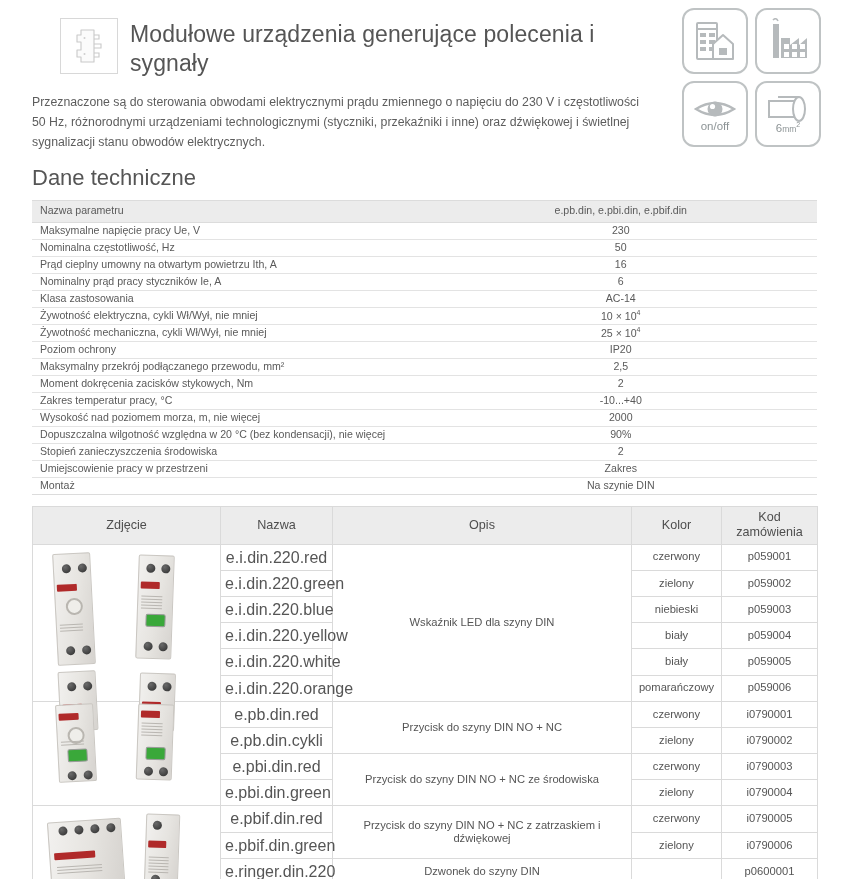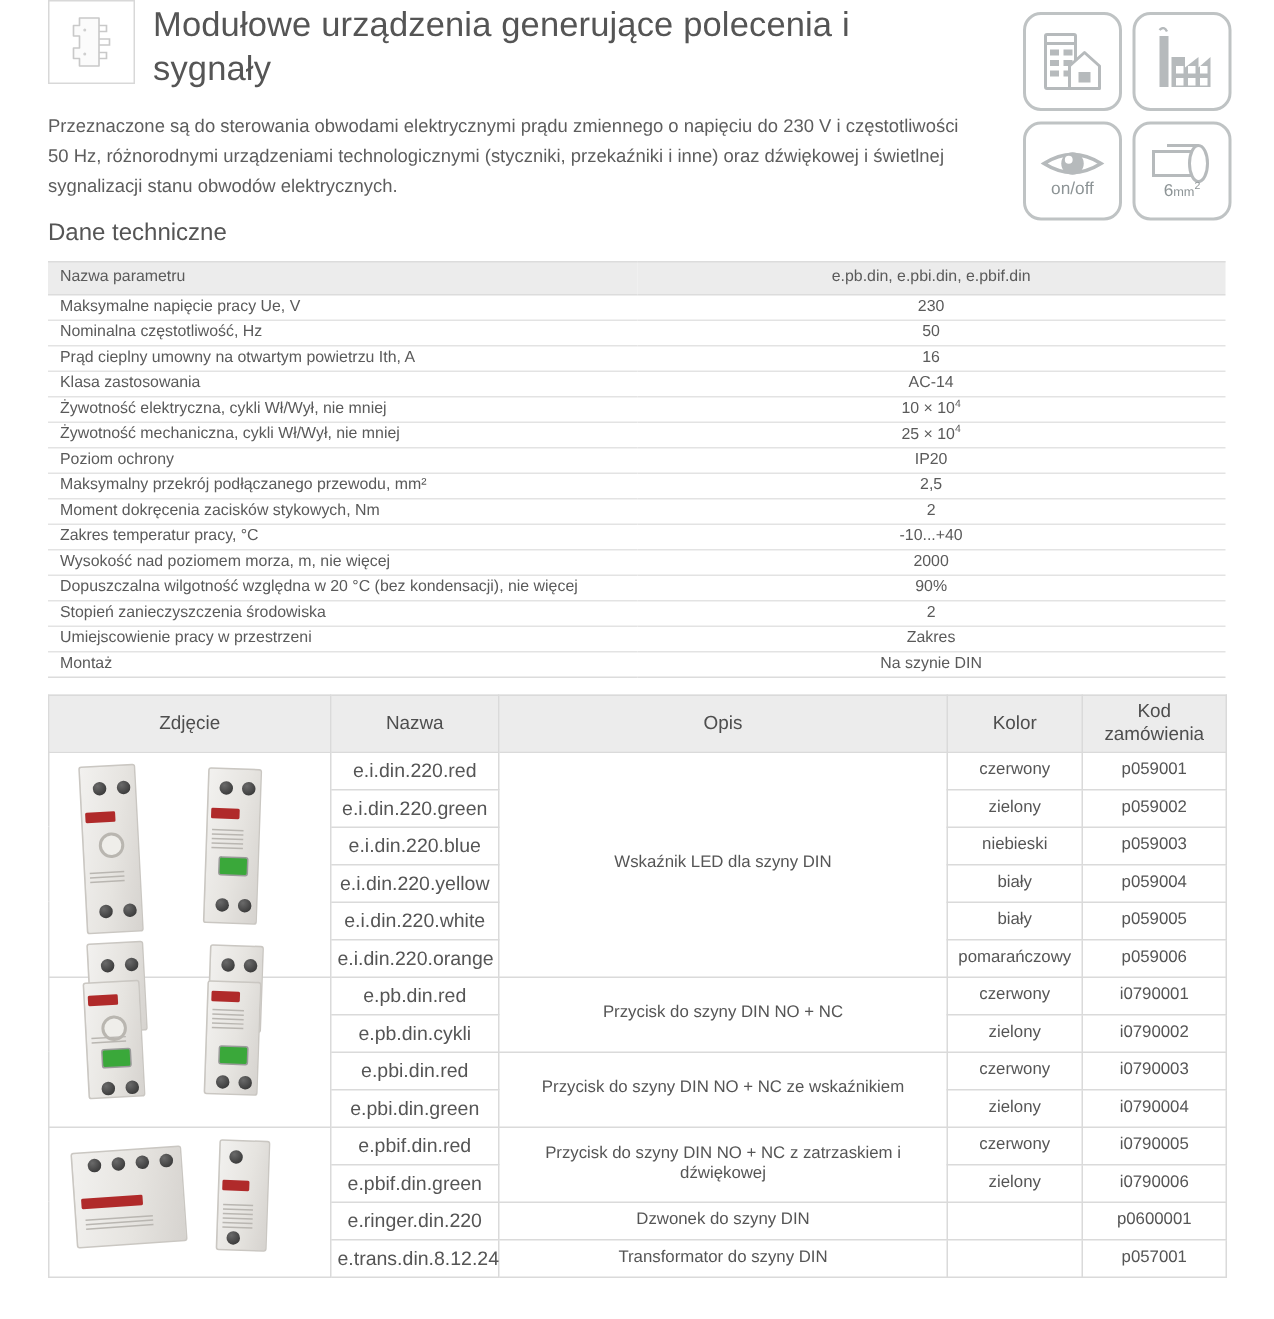--- a/index.html
+++ b/index.html
@@ -7,21 +7,21 @@
   html, body {
     width: 849px; height: 879px;
     background: #ffffff;
     font-family: "Liberation Sans", sans-serif;
     color: #4a4a4a;
     overflow: hidden;
   }
   .page { position: relative; width: 849px; height: 879px; padding: 0 32px; }
 
   
-  .header { display: flex; align-items: flex-start; padding-top: 0; }
+  .header { display: flex; align-items: flex-start; padding-top: 18px; margin-left: 28px; }
   .header-icon {
     width: 58px; height: 56px; flex: 0 0 58px;
     border: 1px solid #d8d8d8; background: #fff;
     display: flex; align-items: center; justify-content: center;
     margin-right: 12px;
   }
   .title {
     font-size: 23px; font-weight: 400; line-height: 1.28;
     color: #555; letter-spacing: .1px; padding-top: 2px;
     max-width: 520px;
@@ -40,21 +40,21 @@
   .badge-label .small { font-size: 8.5px; }
 
   
   .intro {
     margin-top: 14px; font-size: 12.3px; line-height: 1.62;
     color: #5d5d5d; max-width: 620px;
   }
 
   
   .section-title {
-    font-size: 16px; font-weight: 400; color: #555;
+    font-size: 22px; font-weight: 400; color: #555;
     margin-top: 12px; margin-bottom: 9px;
   }
 
   
   table { border-collapse: collapse; width: 785px; table-layout: fixed; }
   .tech th, .tech td {
     font-size: 10.6px; font-weight: 400; color: #5a5a5a;
     border-bottom: 1px solid #e3e3e3; height: 17px; padding: 0 8px;
     vertical-align: middle; line-height: 1.1;
   }
@@ -78,21 +78,21 @@
   .products thead th {
     background: #ececec; height: 38px; font-size: 12.6px; color: #4e4e4e;
   }
   .products tbody td { height: 25px; }
   .products .photo-cell { padding: 0; background: #fff; }
   .col-photo { width: 188px; }
   .col-name  { width: 112px; }
   .col-desc  { width: 299px; }
   .col-color { width: 90px; }
   .col-code  { width: 96px; }
-  .products .c-name-cell { font-size: 13px; }
+  .products .c-name-cell { font-size: 16px; }
 
   
   .photo-stack { position: relative; width: 100%; height: 100%; }
   .mod {
     position: absolute; background: linear-gradient(100deg,#f2f1ef 0%,#e6e4e0 55%,#d6d3cf 100%);
     border: 1px solid #cac7c2; border-radius: 2px;
   }
   .mod .redbar { position: absolute; left: 6%; width: 56%; height: 7px; background: #b02a2a; border-radius: 1px; }
   .mod .screw {
     position: absolute; width: 9px; height: 9px; border-radius: 50%;
@@ -199,20 +199,24 @@
           <td class="c-name">Maksymalne napięcie pracy Ue, V</td>
           <td class="c-val">230</td>
         </tr>
         <tr>
           <td class="c-name">Nominalna częstotliwość, Hz</td>
           <td class="c-val">50</td>
         </tr>
         <tr>
           <td class="c-name">Prąd cieplny umowny na otwartym powietrzu Ith, A</td>
           <td class="c-val">16</td>
+        </tr>
+        <tr>
+          <td class="c-name">Nominalny prąd pracy styczników Ie, A</td>
+          <td class="c-val">6</td>
         </tr>
         <tr>
           <td class="c-name">Klasa zastosowania</td>
           <td class="c-val">AC-14</td>
         </tr>
         <tr>
           <td class="c-name">Żywotność elektryczna, cykli Wł/Wył, nie mniej</td>
           <td class="c-val">10 × 10<sup>4</sup></td>
         </tr>
         <tr>
@@ -388,21 +392,21 @@
           <td>czerwony</td>
           <td>i0790001</td>
         </tr>
         <tr>
           <td class="c-name-cell">e.pb.din.cykli</td>
           <td>zielony</td>
           <td>i0790002</td>
         </tr>
         <tr>
           <td class="c-name-cell">e.pbi.din.red</td>
-          <td rowspan="2">Przycisk do szyny DIN NO + NC ze wskaźnikiem</td>
+          <td rowspan="2">Przycisk do szyny DIN NO + NC ze środowiska</td>
           <td>czerwony</td>
           <td>i0790003</td>
         </tr>
         <tr>
           <td class="c-name-cell">e.pbi.din.green</td>
           <td>zielony</td>
           <td>i0790004</td>
         </tr>
         <tr>
           <td class="photo-cell" rowspan="4" style="height: 100px;">

